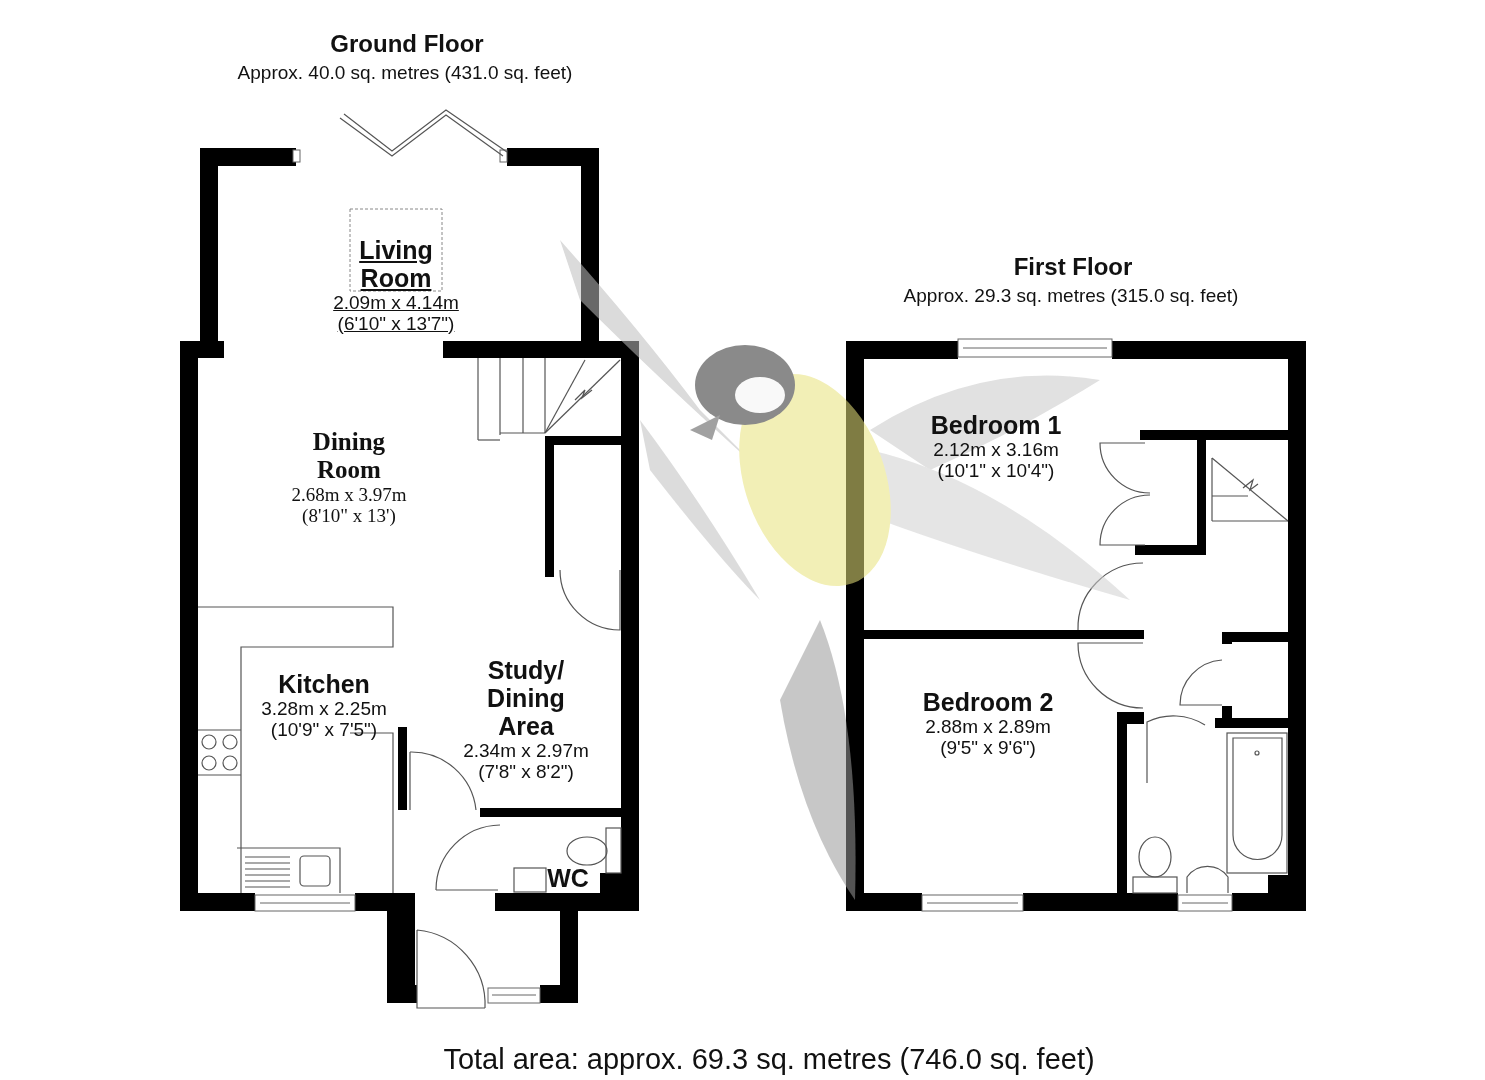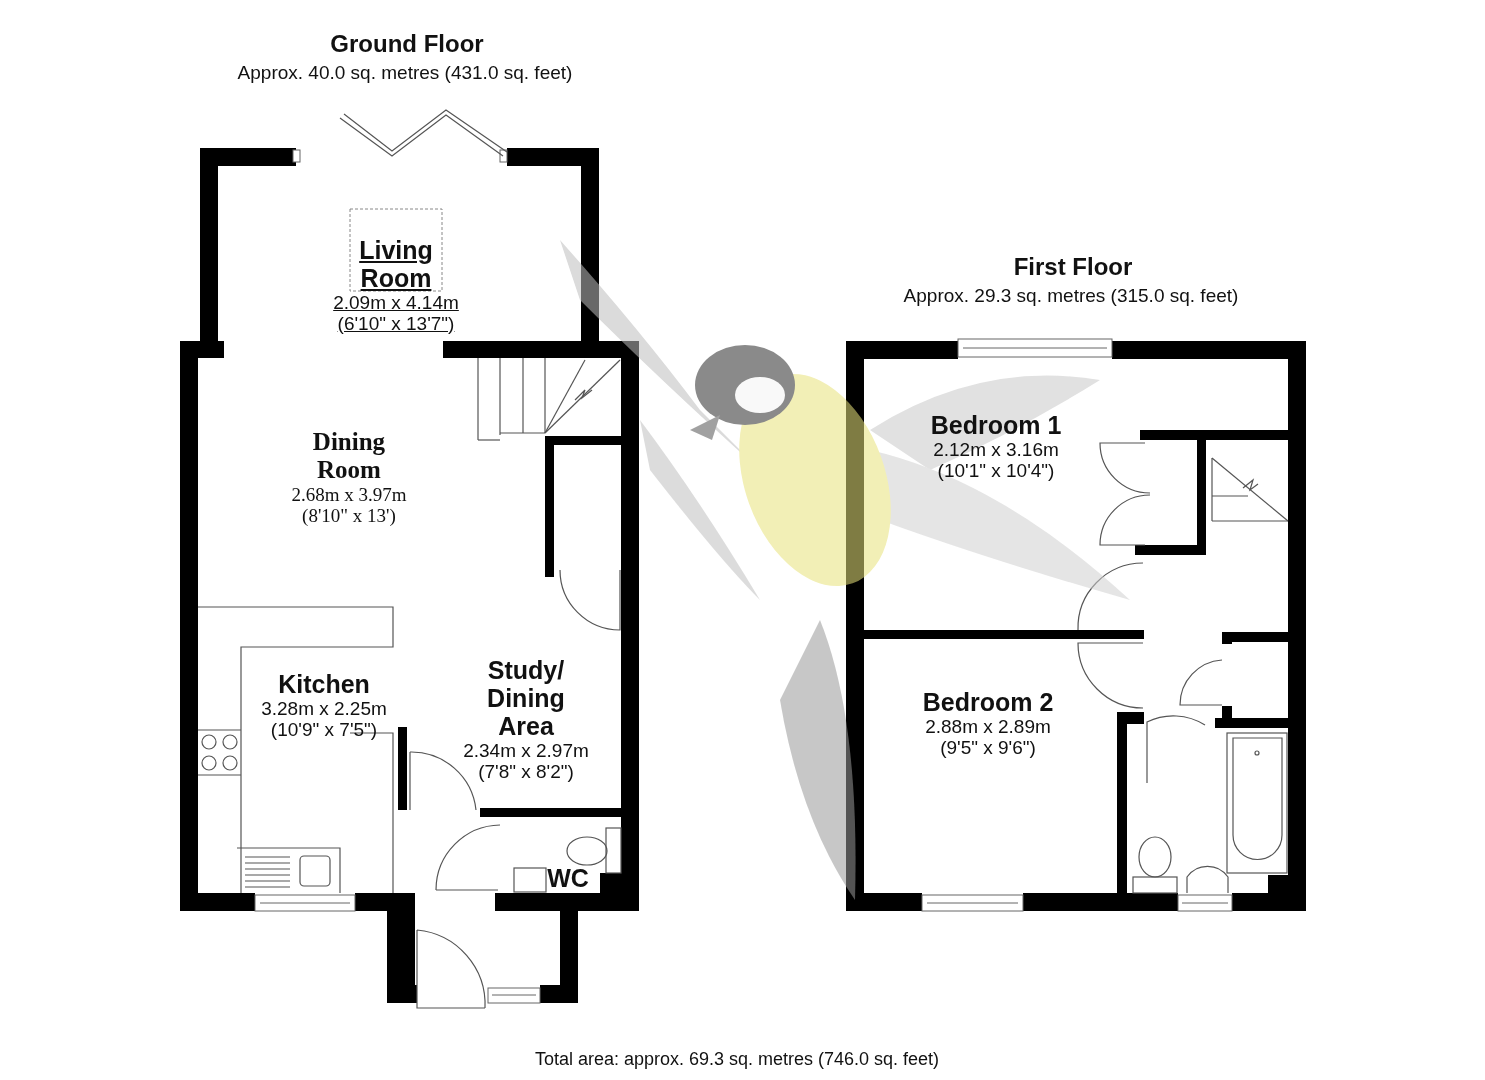--- a/index.html
+++ b/index.html
@@ -2,21 +2,21 @@
 <html><head>
 <meta charset="utf-8">
 <style>
   html,body{margin:0;padding:0;background:#ffffff;}
   body{width:1485px;height:1080px;position:relative;overflow:hidden;font-family:"Liberation Sans",sans-serif;color:#111;}
   .t{position:absolute;text-align:center;white-space:nowrap;transform:translateX(-50%);}
   .floor-title{font-weight:bold;font-size:24px;line-height:32px;}
   .floor-sub{font-size:19px;line-height:20px;}
   .room-name{font-weight:bold;font-size:25px;line-height:28px;}
   .room-dim{font-size:19px;line-height:21px;}
-  .total{font-size:18px;line-height:28px;}
+  .total{font-size:29px;line-height:28px;margin-left:32px;}
   svg.plan{position:absolute;left:0;top:0;}
   .w{fill:#000;}
   .ln{stroke:#555;stroke-width:1.2;fill:none;}
   .lnw{stroke:#666;stroke-width:1;fill:#fff;}
 </style>
 </head>
 <body>
 
 <svg class="plan" width="1485" height="1080">
 

